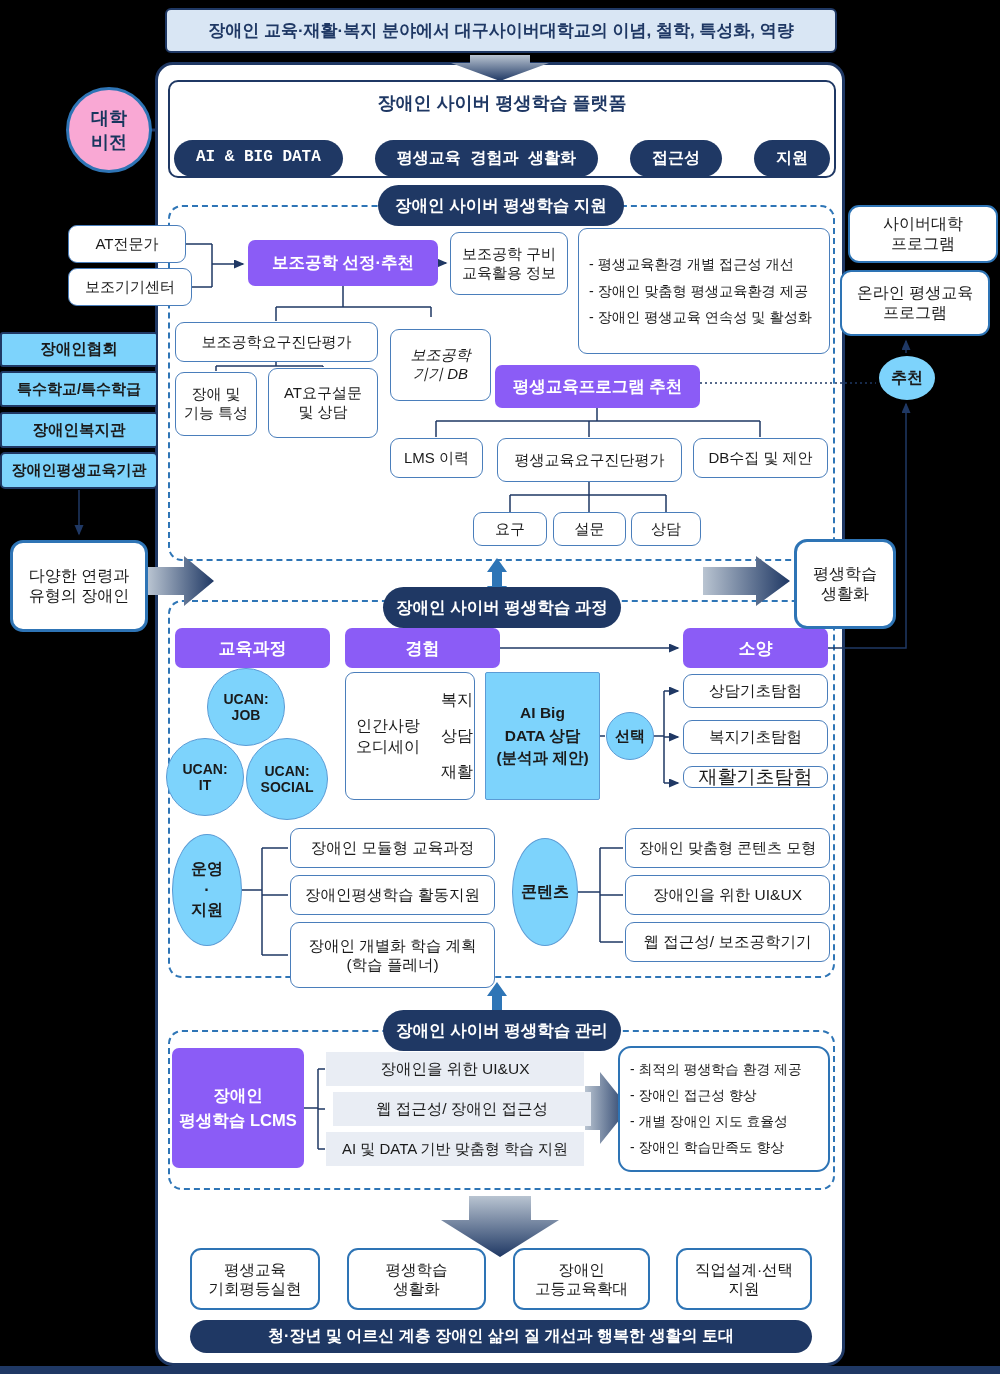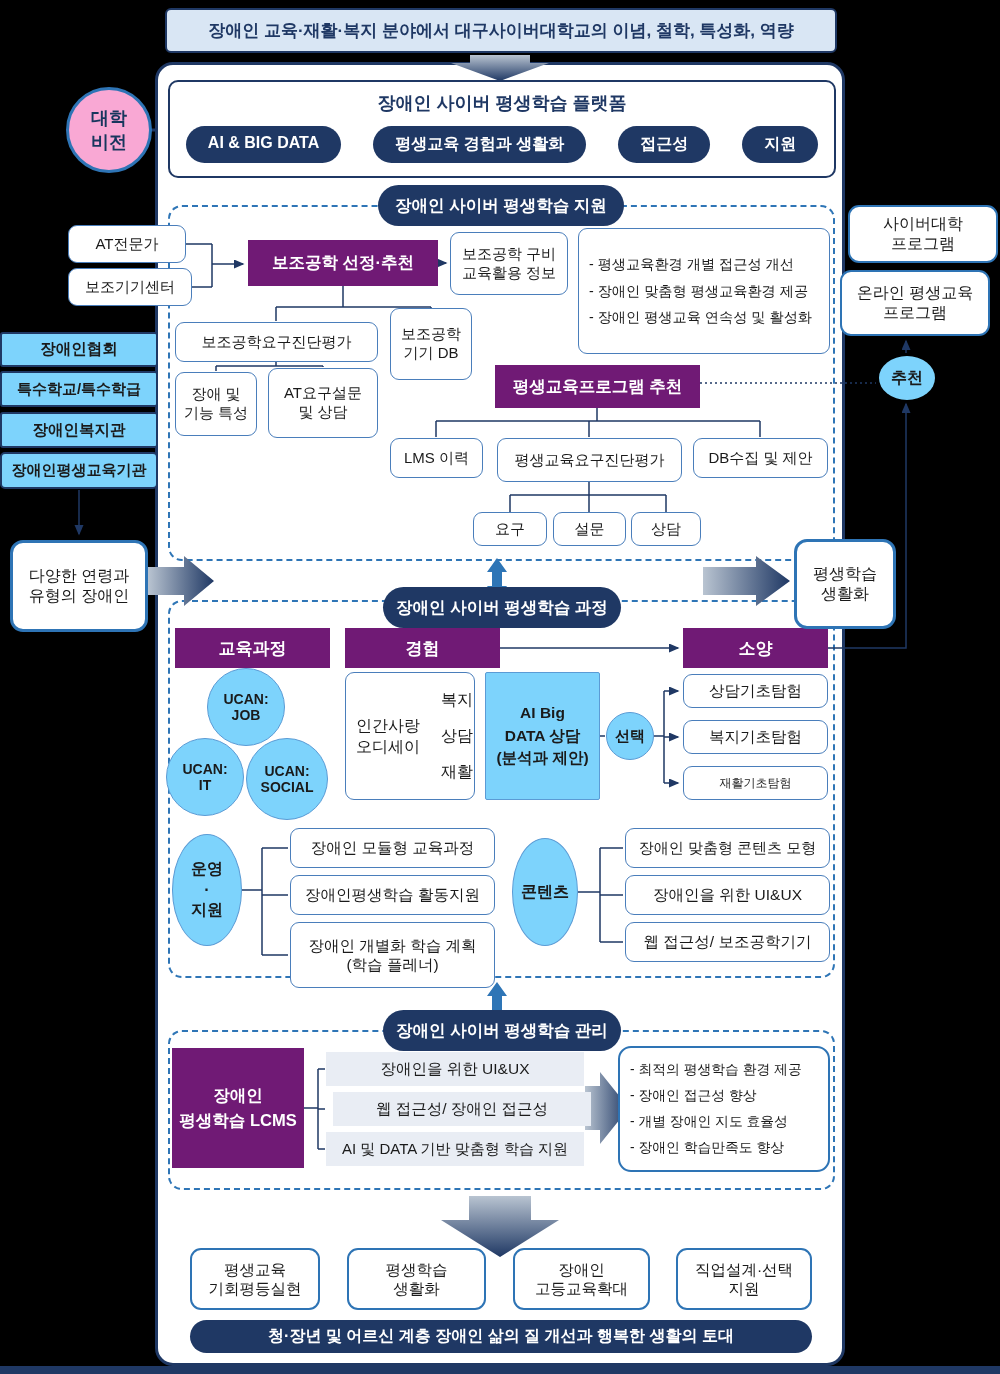--- a/index.html
+++ b/index.html
@@ -6,21 +6,21 @@
   body{width:1000px;height:1374px;position:relative;background:#000;
        font-family:"Liberation Sans",sans-serif;overflow:hidden;}
   .abs{position:absolute;box-sizing:border-box;}
   .box{background:#fff;border:1.6px solid #4a7ebb;border-radius:9px;
        display:flex;align-items:center;justify-content:center;text-align:center;
        color:#1a1a1a;font-size:15px;line-height:1.25;white-space:pre-line;z-index:3;}
   .med{border:2.5px solid #2E74B5;border-radius:11px;}
   .thick{border:3.5px solid #2E74B5;border-radius:13px;}
   .navy{background:#1F3864;color:#fff;font-weight:bold;border:none;}
   .pill{border-radius:22px;z-index:4;}
-  .blue{background:#701a75;color:#fff;font-weight:bold;border:none;border-radius:0;}
+  .blue{background:#8b5cf6;color:#fff;font-weight:bold;border:none;border-radius:7px;}
   .lb{background:#7dd3fc;font-weight:bold;}
   .thin-blue{border:1.5px solid #5B9BD5;}
   .gray{background:#E9EDF4;border:none;border-radius:0;}
   .ellipse{border-radius:50%;}
   .dashed{border:2px dashed #2E75B6;border-radius:14px;z-index:1;}
   .bullets{flex-direction:column;align-items:flex-start;justify-content:center;
            padding-left:10px;padding-right:4px;text-align:left;}
   .bullets div{line-height:1.9;}
   svg.layer{position:absolute;left:0;top:0;z-index:2;}
 </style>
@@ -102,21 +102,21 @@
   <span style="font-weight:bold;color:#1F3864;font-size:17px;">장애인 교육·재활·복지 분야에서 대구사이버대학교의 이념, 철학, 특성화, 역량</span>
 </div>
 
 <div class="abs ellipse" style="left:66px;top:87px;width:86px;height:86px;background:#f9a8d4;border:3px solid #2E74B5;display:flex;align-items:center;justify-content:center;z-index:4;">
   <span style="font-weight:bold;color:#17365D;font-size:18px;text-align:center;white-space:pre-line;line-height:1.35;">대학
 비전</span>
 </div>
 
 <div class="abs" style="left:168px;top:80px;width:668px;height:98px;background:#fff;border:2px solid #1F3864;border-radius:10px;z-index:3;display:flex;flex-direction:column;align-items:center;">
   <div style="margin-top:9px;font-weight:bold;color:#1F3864;font-size:18px;">장애인 사이버 평생학습 플랫폼</div>
-  <div style="display:flex;gap:32px;margin-top:11px;">
+  <div style="display:flex;gap:32px;margin-top:25px;font-family:Liberation Mono, monospace;">
     <span class="navy pill" style="padding:8px 22px;font-size:16px;">AI &amp; BIG DATA</span>
     <span class="navy pill" style="padding:8px 22px;font-size:16px;">평생교육 경험과 생활화</span>
     <span class="navy pill" style="padding:8px 22px;font-size:16px;">접근성</span>
     <span class="navy pill" style="padding:8px 22px;font-size:16px;">지원</span>
   </div>
 </div>
 
 <div class="abs navy pill" style="left:378px;top:185px;width:246px;height:41px;display:flex;align-items:center;justify-content:center;font-size:16.5px;">장애인 사이버 평생학습 지원</div>
 
 <div class="abs box" style="left:68px;top:225px;width:118px;height:38px;z-index:4;">AT전문가</div>
@@ -124,21 +124,21 @@
 
 <div class="abs blue" style="left:248px;top:240px;width:190px;height:46px;display:flex;align-items:center;justify-content:center;font-size:16.5px;z-index:3;">보조공학 선정·추천</div>
 <div class="abs box" style="left:450px;top:232px;width:118px;height:63px;">보조공학 구비
 교육활용 정보</div>
 <div class="abs box bullets" style="left:578px;top:228px;width:252px;height:126px;font-size:14.2px;">
   <div>- 평생교육환경 개별 접근성 개선</div>
   <div>- 장애인 맞춤형 평생교육환경 제공</div>
   <div>- 장애인 평생교육 연속성 및 활성화</div>
 </div>
 <div class="abs box" style="left:175px;top:322px;width:203px;height:40px;">보조공학요구진단평가</div>
-<div class="abs box" style="left:390px;top:308px;width:82px;height:72px;">보조공학
+<div class="abs box" style="left:390px;top:329px;width:101px;height:72px;font-style:italic;">보조공학
 기기 DB</div>
 <div class="abs box" style="left:175px;top:372px;width:82px;height:64px;">장애 및
 기능 특성</div>
 <div class="abs box" style="left:268px;top:368px;width:110px;height:70px;">AT요구설문
 및 상담</div>
 <div class="abs blue" style="left:495px;top:365px;width:205px;height:43px;display:flex;align-items:center;justify-content:center;font-size:16.5px;z-index:3;">평생교육프로그램 추천</div>
 <div class="abs box" style="left:390px;top:438px;width:93px;height:40px;">LMS 이력</div>
 <div class="abs box" style="left:497px;top:438px;width:185px;height:44px;">평생교육요구진단평가</div>
 <div class="abs box" style="left:693px;top:438px;width:135px;height:40px;">DB수집 및 제안</div>
 <div class="abs box" style="left:473px;top:512px;width:74px;height:34px;">요구</div>
@@ -178,21 +178,21 @@
 <div class="abs" style="left:441px;top:690px;width:34px;font-size:16px;color:#1a1a1a;z-index:4;">복지</div>
 <div class="abs" style="left:441px;top:726px;width:34px;font-size:16px;color:#1a1a1a;z-index:4;">상담</div>
 <div class="abs" style="left:441px;top:762px;width:34px;font-size:16px;color:#1a1a1a;z-index:4;">재활</div>
 
 <div class="abs lb thin-blue" style="left:485px;top:672px;width:115px;height:128px;display:flex;align-items:center;justify-content:center;font-size:15.5px;color:#1a1a1a;text-align:center;white-space:pre-line;line-height:1.45;z-index:3;border-radius:2px;">AI Big
 DATA 상담
 (분석과 제안)</div>
 <div class="abs lb ellipse thin-blue" style="left:606px;top:712px;width:48px;height:48px;display:flex;align-items:center;justify-content:center;font-size:15px;color:#1a1a1a;z-index:3;">선택</div>
 <div class="abs box" style="left:683px;top:674px;width:145px;height:34px;font-size:15.5px;">상담기초탐험</div>
 <div class="abs box" style="left:683px;top:720px;width:145px;height:34px;font-size:15.5px;">복지기초탐험</div>
-<div class="abs box" style="left:683px;top:766px;width:145px;height:34px;font-size:12px;">재활기초탐험</div>
+<div class="abs box" style="left:683px;top:766px;width:145px;height:22px;font-size:19px;">재활기초탐험</div>
 
 <div class="abs lb ellipse thin-blue" style="left:172px;top:834px;width:70px;height:112px;display:flex;align-items:center;justify-content:center;font-size:16px;color:#1a1a1a;text-align:center;white-space:pre-line;line-height:1.3;z-index:3;">운영
 ·
 지원</div>
 <div class="abs box" style="left:290px;top:828px;width:205px;height:40px;font-size:15.5px;">장애인 모듈형 교육과정</div>
 <div class="abs box" style="left:290px;top:875px;width:205px;height:40px;font-size:15.5px;">장애인평생학습 활동지원</div>
 <div class="abs box" style="left:290px;top:922px;width:205px;height:66px;font-size:15.5px;">장애인 개별화 학습 계획
 (학습 플레너)</div>
 <div class="abs lb ellipse thin-blue" style="left:512px;top:838px;width:66px;height:108px;display:flex;align-items:center;justify-content:center;font-size:16px;color:#1a1a1a;z-index:3;">콘텐츠</div>
 <div class="abs box" style="left:625px;top:828px;width:205px;height:40px;font-size:15px;">장애인 맞춤형 콘텐츠 모형</div>

